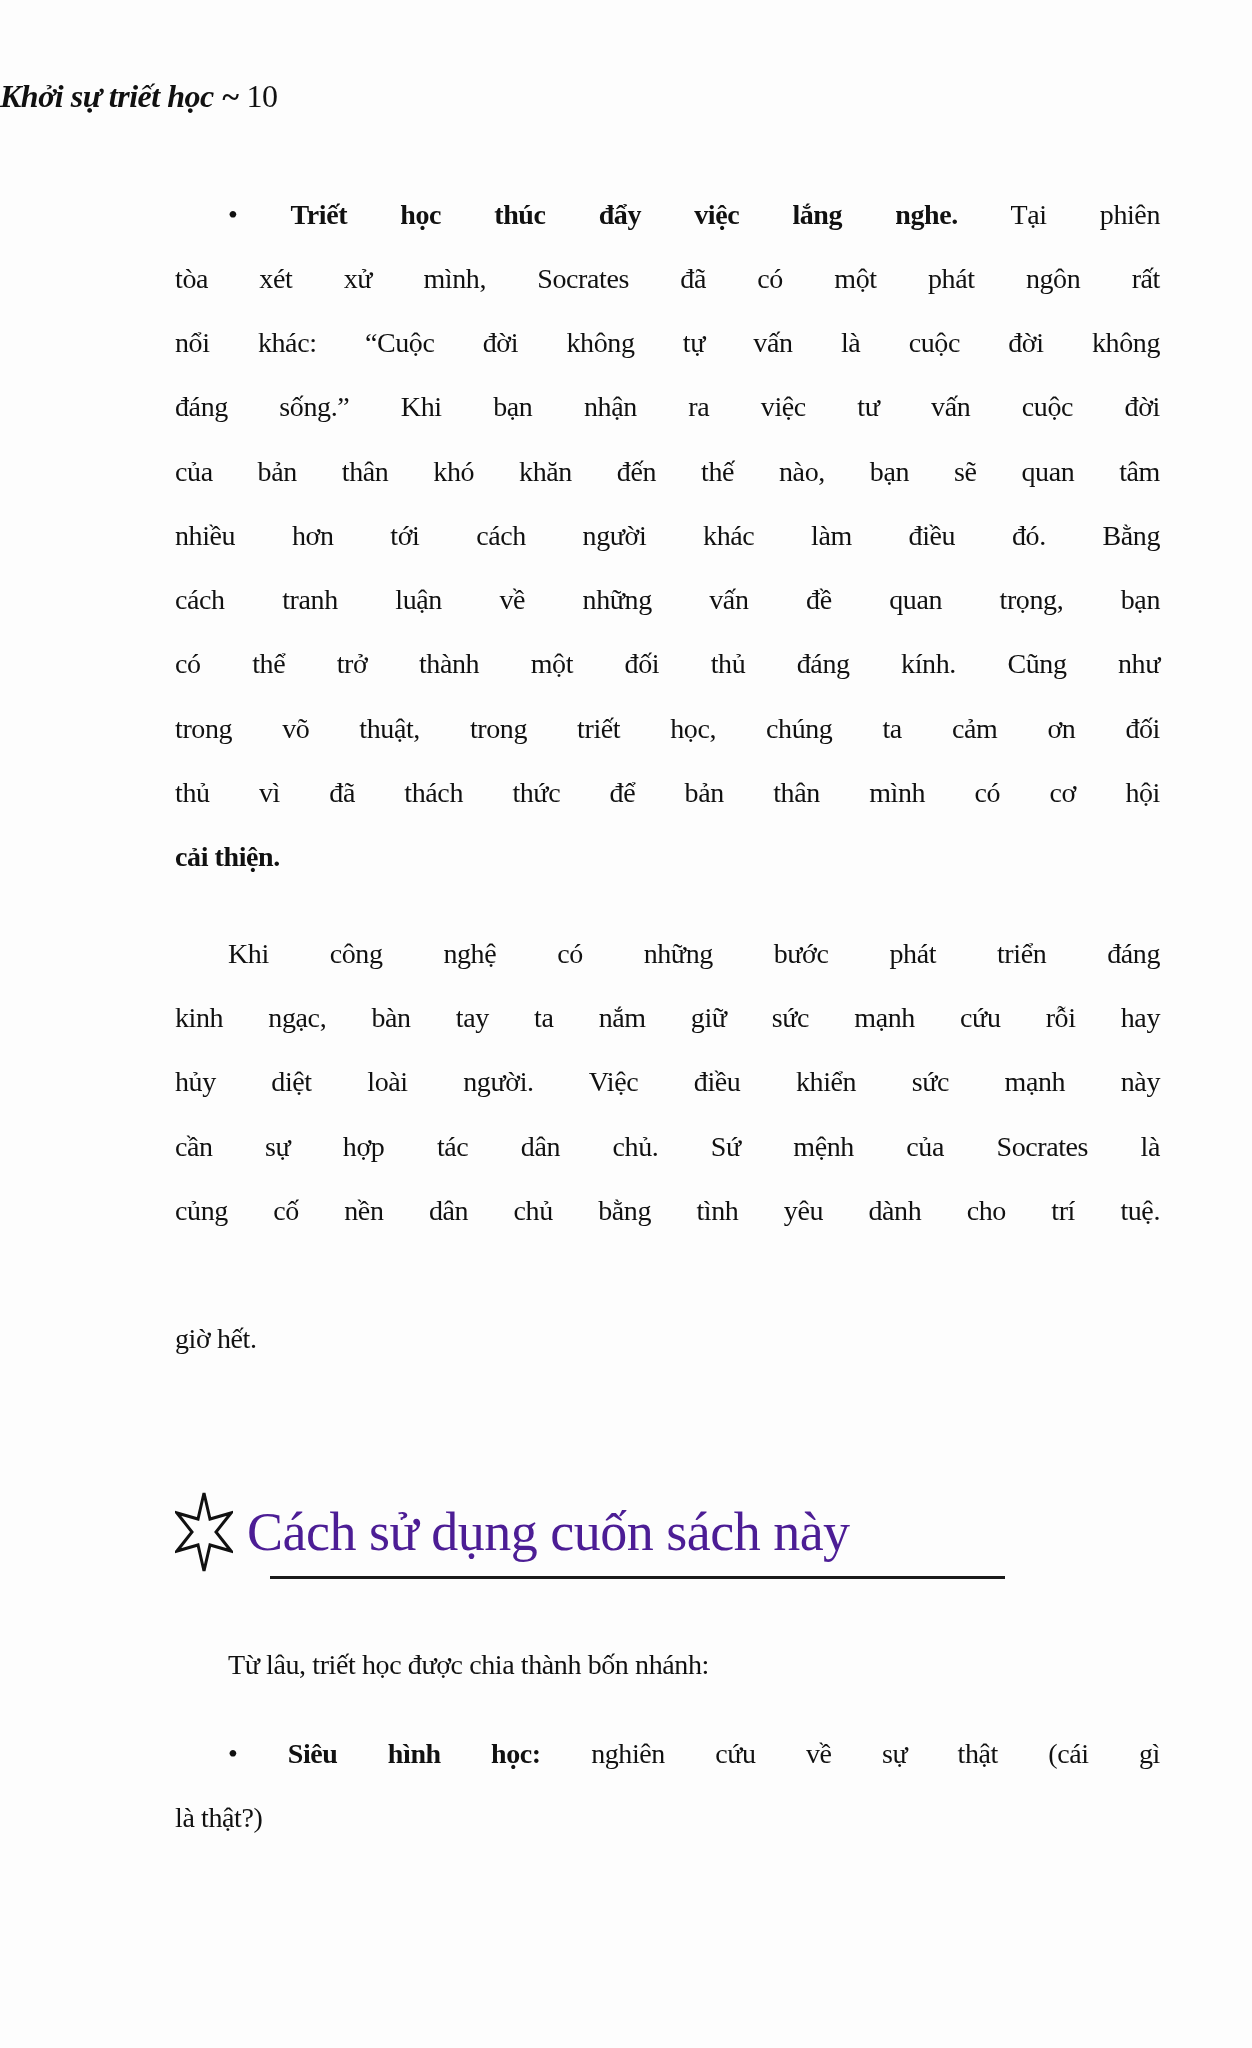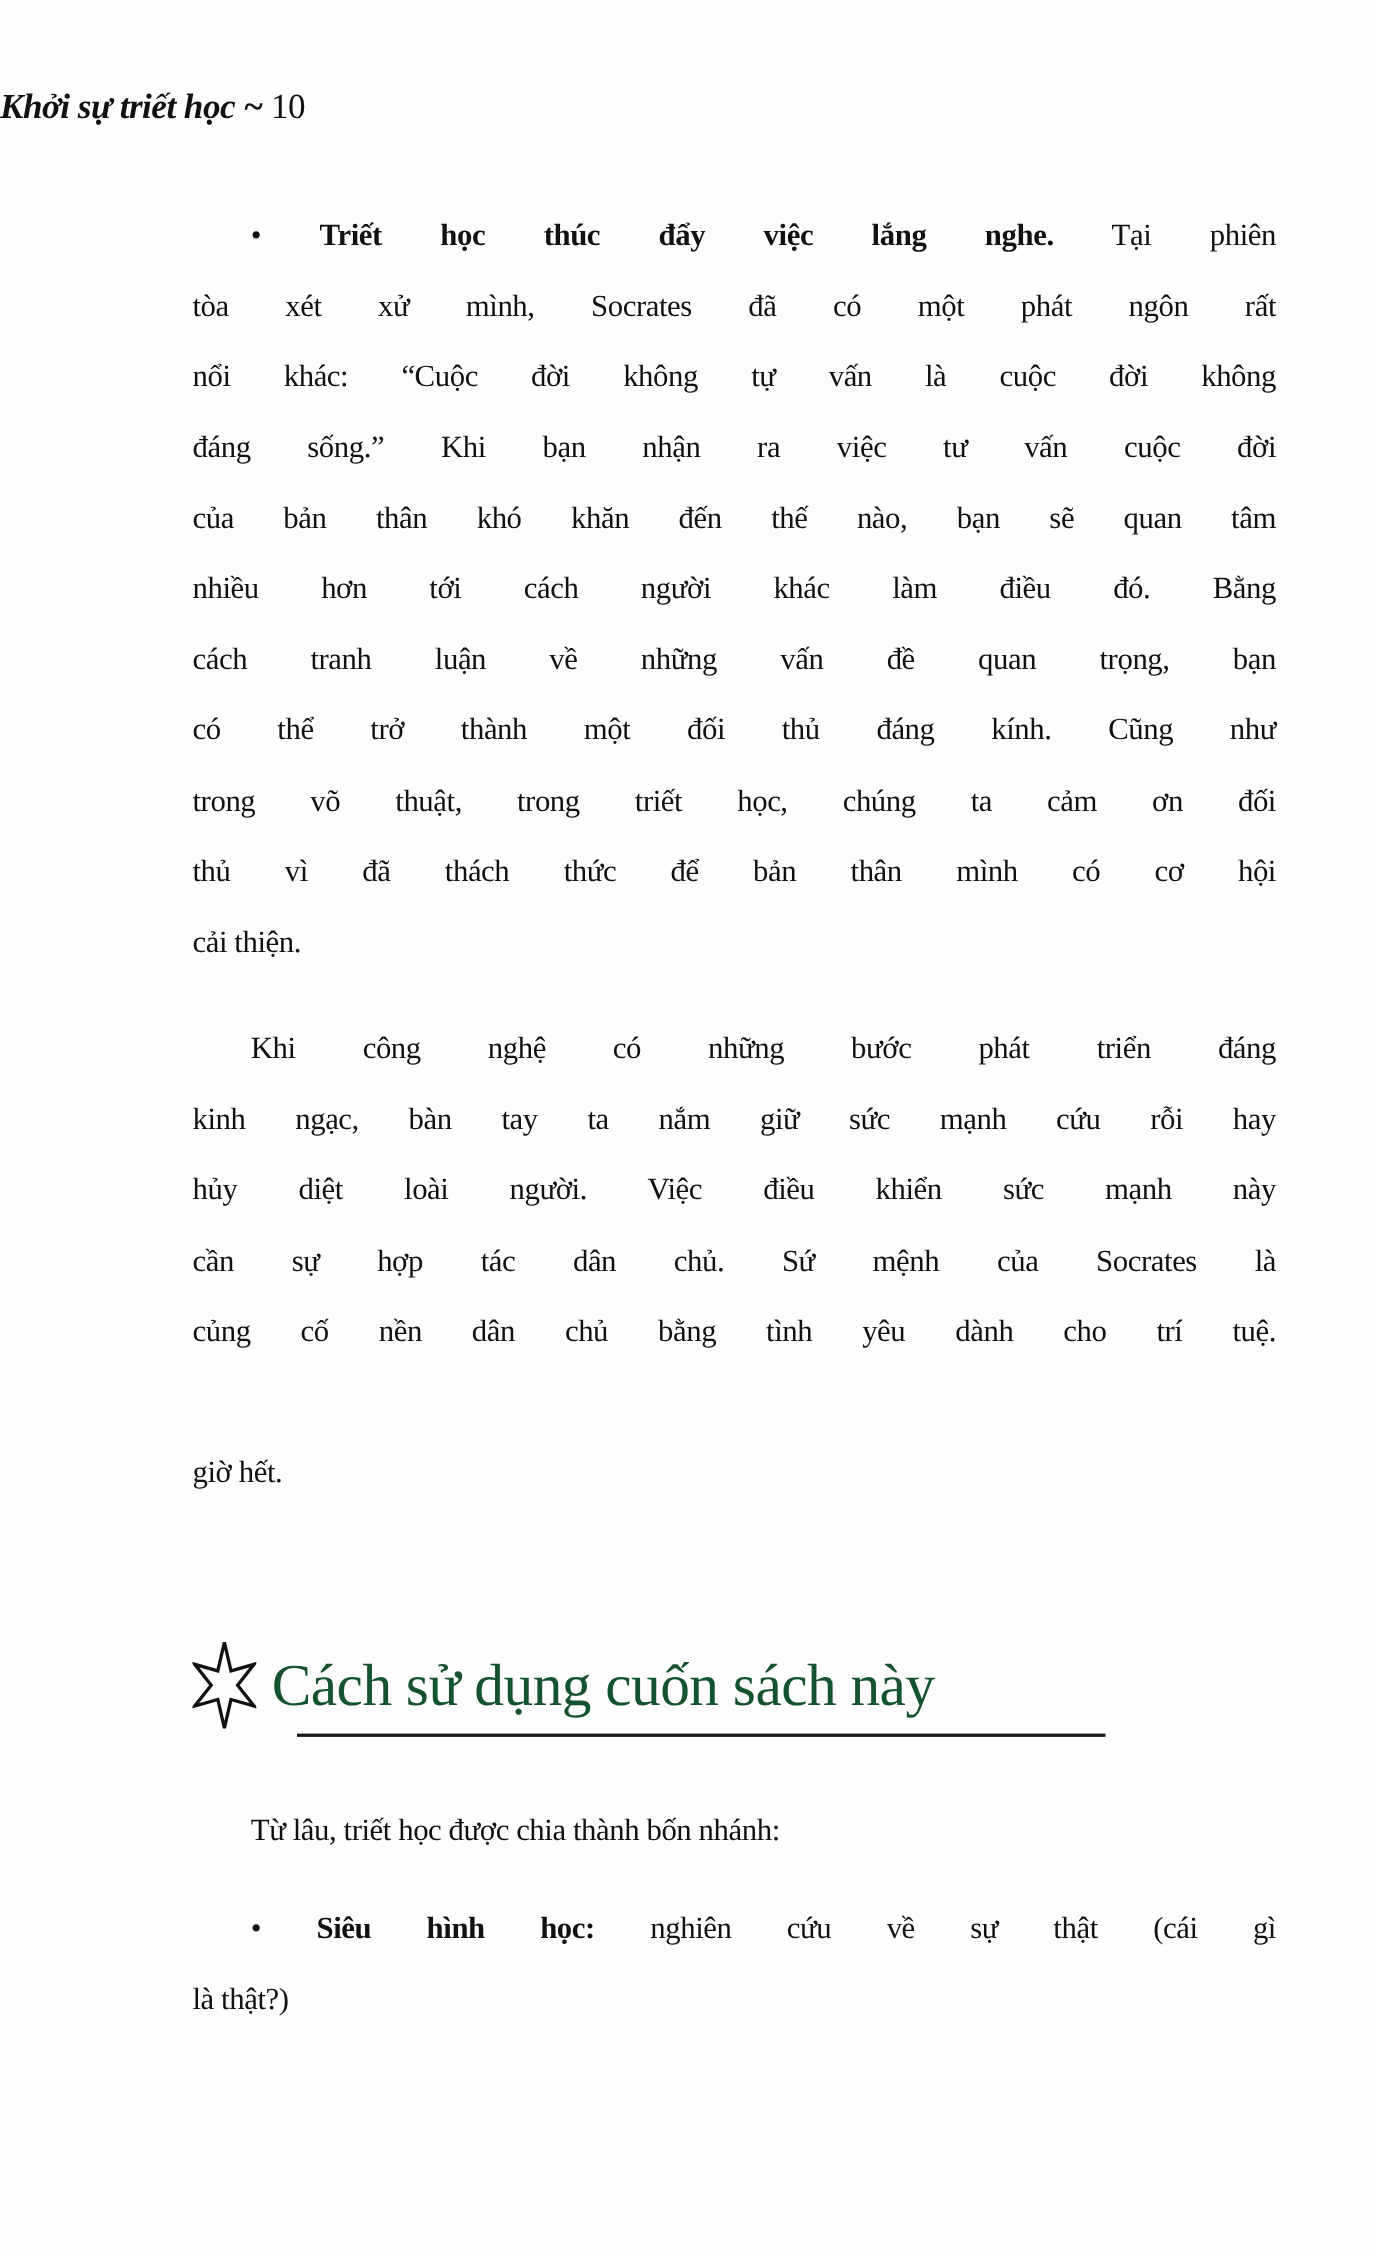--- a/index.html
+++ b/index.html
@@ -24,21 +24,21 @@
     letter-spacing: -0.4px;
   }
   .line.last { text-align-last: left; }
   .indent { left: 228px; width: 932px; }
   b { font-weight: bold; }
   .heading {
     position: absolute; left: 175px; top: 1492px; height: 80px;
     display: flex; align-items: center;
   }
   .heading-text {
-    font-size: 54px; letter-spacing: -0.5px; margin-left: 14px; color: #14532d;
+    font-size: 54px; letter-spacing: -0.5px; margin-left: 14px; color: #4c1d95;
   }
   .heading-rule {
     position: absolute; left: 270px; top: 1576px; width: 735px; height: 3px; background: #1a1a1a;
   }
   .star { width: 58px; height: 82px; display: block; }
 </style>
 </head>
 <body>
 
 <div class="page">
@@ -56,21 +56,21 @@
   </div>
   <div class="line" style="top:247px;">tòa xét xử mình, Socrates đã có một phát ngôn rất</div>
   <div class="line" style="top:311px;">nổi khác: “Cuộc đời không tự vấn là cuộc đời không</div>
   <div class="line" style="top:375px;">đáng sống.” Khi bạn nhận ra việc tư vấn cuộc đời</div>
   <div class="line" style="top:440px;">của bản thân khó khăn đến thế nào, bạn sẽ quan tâm</div>
   <div class="line" style="top:504px;">nhiều hơn tới cách người khác làm điều đó. Bằng</div>
   <div class="line" style="top:568px;">cách tranh luận về những vấn đề quan trọng, bạn</div>
   <div class="line" style="top:632px;">có thể trở thành một đối thủ đáng kính. Cũng như</div>
   <div class="line" style="top:697px;">trong võ thuật, trong triết học, chúng ta cảm ơn đối</div>
   <div class="line" style="top:761px;">thủ vì đã thách thức để bản thân mình có cơ hội</div>
-  <div class="line last" style="top:825px;">cải thiện.</div>
+  <div class="line last" style="top:825px;font-weight:bold;">cải thiện.</div>
 
   <div class="line indent" style="top:922px;">Khi công nghệ có những bước phát triển đáng</div>
   <div class="line" style="top:986px;">kinh ngạc, bàn tay ta nắm giữ sức mạnh cứu rỗi hay</div>
   <div class="line" style="top:1050px;">hủy diệt loài người. Việc điều khiển sức mạnh này</div>
   <div class="line" style="top:1115px;">cần sự hợp tác dân chủ. Sứ mệnh của Socrates là</div>
   <div class="line" style="top:1179px;">củng cố nền dân chủ bằng tình yêu dành cho trí tuệ.</div>
   <div class="line last" style="top:1307px;">giờ hết.</div>
 
   <div class="heading">
     <svg class="star" viewBox="0 0 58 82">

